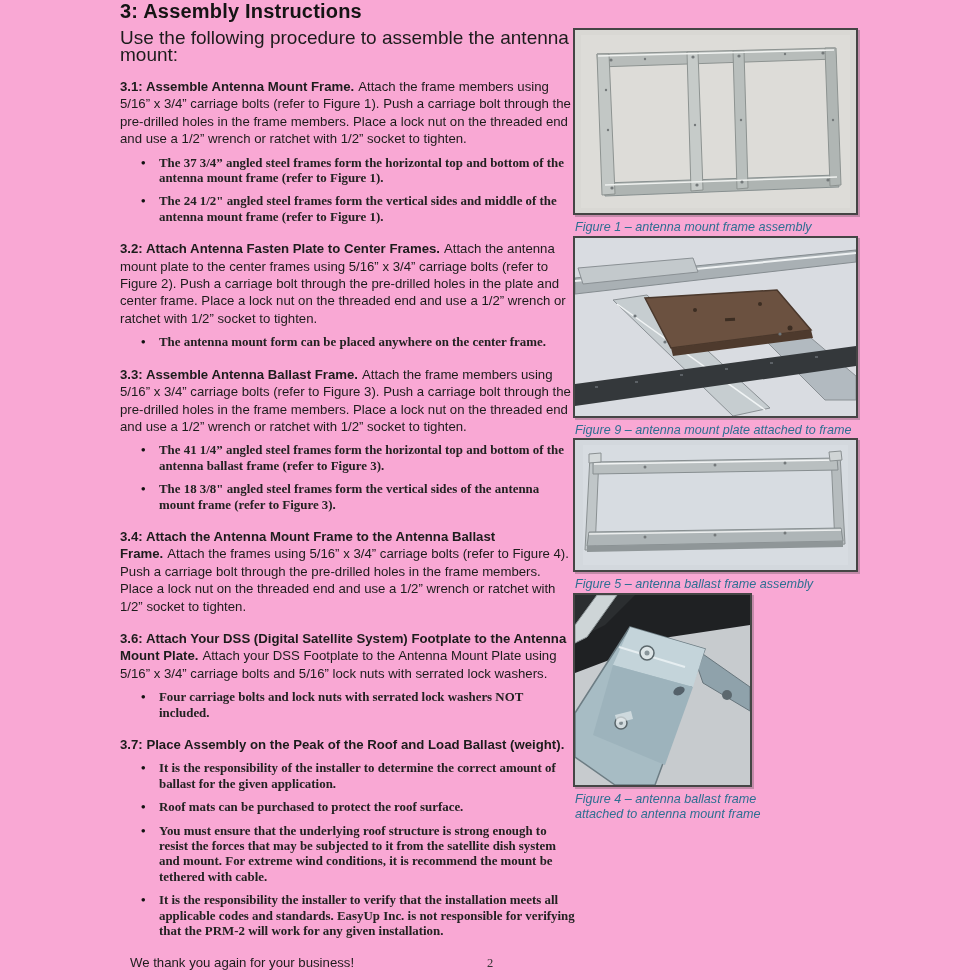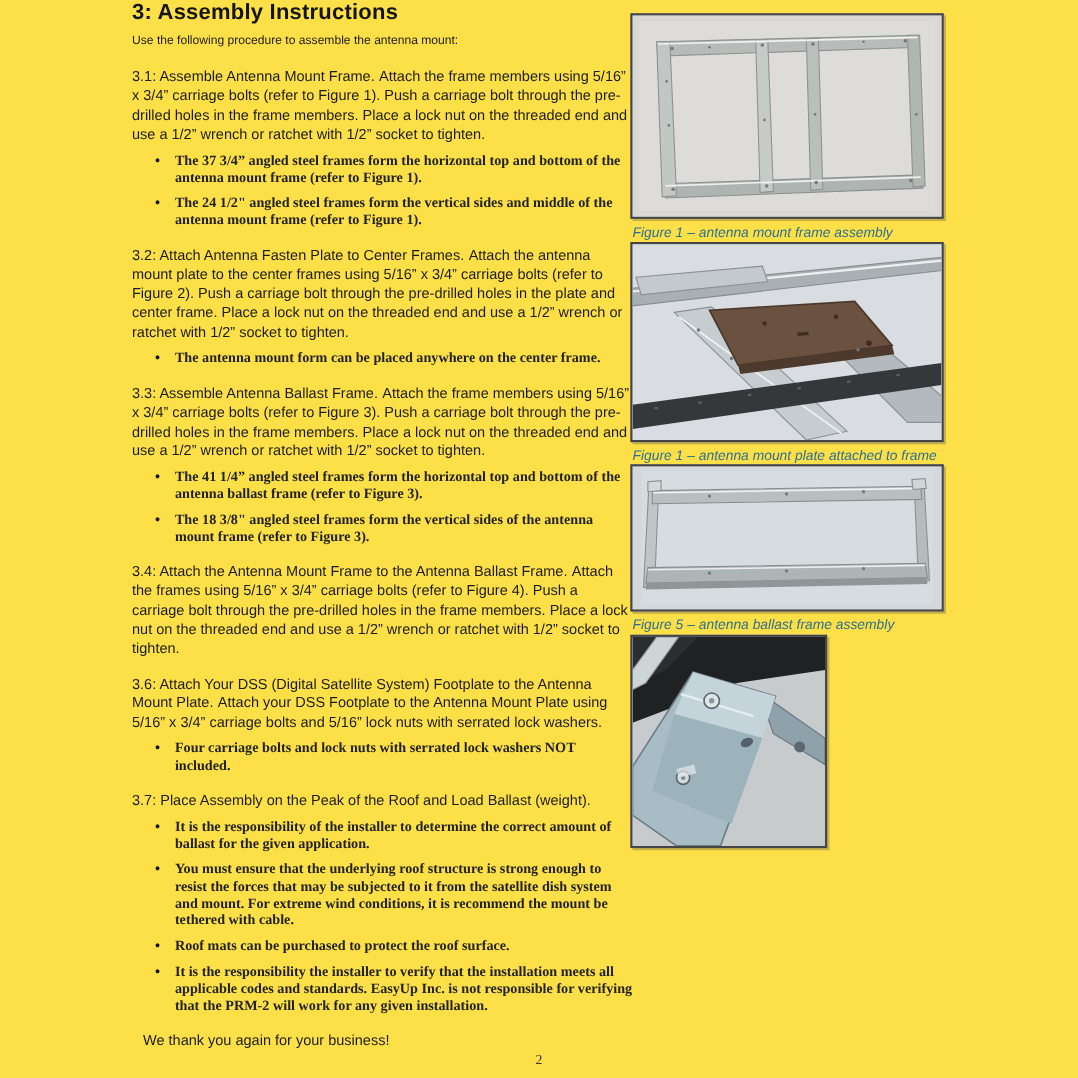--- a/index.html
+++ b/index.html
@@ -1,30 +1,30 @@
 <!DOCTYPE html>
 <html><head>
 <meta charset="utf-8">
 <style>
   html,body{margin:0;padding:0;background:#ffffff;}
   .page{
-    position:relative;width:980px;height:980px;background:#fde047;
+    position:relative;width:980px;height:980px;background:#f9a8d4;
     font-family:"Liberation Sans",sans-serif;color:#1c1c1c;overflow:hidden;
   }
   .left-col{position:absolute;left:120px;top:0;width:456px;}
   h1.title{font-size:20px;font-weight:700;margin:0;color:#141414;letter-spacing:.2px;}
-  .intro{font-size:11px;margin:6px 0 0;line-height:17px;}
+  .intro{font-size:19px;margin:6px 0 0;line-height:17px;}
   .para{font-size:13.2px;line-height:17.4px;margin:15px 0 0;}
-  .para .h{font-weight:400;margin-right:4px;}
+  .para .h{font-weight:700;margin-right:4px;}
   .bullets{margin:7px 0 0;padding:0 0 0 39px;list-style:none;
     font-family:"Liberation Serif",serif;font-size:12.9px;line-height:15.4px;color:#222;font-weight:bold;}
   .bullets li{position:relative;margin-top:8px;}
   .bullets li::before{content:"\2022";position:absolute;left:-18px;top:-1px;font-size:13px;color:#111;}
   .closing{font-size:13.2px;margin:16px 0 0 10px;}
-  .right-col{position:absolute;left:573px;top:12px;width:285px;}
+  .right-col{position:absolute;left:573px;top:28px;width:285px;}
   figure.fig{margin:0;}
   .fig2m{margin-top:21px;} .fig3m{margin-top:22px;} .fig4m{margin-top:22px;}
   .photo{border:2px solid #454545;box-shadow:2px 2px 0 rgba(70,70,70,.30);
     overflow:hidden;background:#d8d8d5;box-sizing:border-box;width:285px;}
   .photo svg{display:block;}
   .ph1{height:187px;} .ph2{height:182px;} .ph3{height:134px;}
   .ph4{height:194px;width:179px;}
   .cap{font-style:italic;color:#2e6f92;font-size:12.6px;line-height:15.5px;margin:5px 0 0 2px;}
   .cap4{width:200px;}
   .page-num{position:absolute;left:0;right:0;top:956px;text-align:center;
@@ -60,22 +60,22 @@
 
 
     <p class="para"><b class="h">3.6: Attach Your DSS (Digital Satellite System) Footplate to the Antenna Mount Plate.</b><span>Attach your DSS Footplate to the Antenna Mount Plate using 5/16” x 3/4” carriage bolts and 5/16” lock nuts with serrated lock washers.</span></p>
     <ul class="bullets">
       <li>Four carriage bolts and lock nuts with serrated lock washers NOT included.</li>
     </ul>
 
     <p class="para"><b class="h">3.7: Place Assembly on the Peak of the Roof and Load Ballast (weight).</b></p>
     <ul class="bullets">
       <li>It is the responsibility of the installer to determine the correct amount of ballast for the given application.</li>
+      <li>Roof mats can be purchased to protect the roof surface.</li>
       <li>You must ensure that the underlying roof structure is strong enough to resist the forces that may be subjected to it from the satellite dish system and mount. For extreme wind conditions, it is recommend the mount be tethered with cable.</li>
-      <li>Roof mats can be purchased to protect the roof surface.</li>
       <li>It is the responsibility the installer to verify that the installation meets all applicable codes and standards. EasyUp Inc. is not responsible for verifying that the PRM-2 will work for any given installation.</li>
     </ul>
 
     <p class="closing">We thank you again for your business!</p>
   </div>
 
   <div class="right-col">
 
     <figure class="fig">
       <div class="photo ph1">
@@ -151,21 +151,21 @@
           <g fill="#5c6166">
             <rect x="20" y="148" width="3" height="2"></rect>
               <rect x="60" y="143" width="3" height="2"></rect>
             <rect x="105" y="136" width="3" height="2"></rect>
               <rect x="150" y="130" width="3" height="2"></rect>
             <rect x="195" y="124" width="3" height="2"></rect>
               <rect x="240" y="118" width="3" height="2"></rect>
           </g>
         </svg>
       </div>
-      <figcaption class="cap">Figure 1 – antenna mount plate attached to frame</figcaption>
+      <figcaption class="cap">Figure 9 – antenna mount plate attached to frame</figcaption>
     </figure>
 
     <figure class="fig fig3m">
       <div class="photo ph3">
         <svg width="281" height="130" viewBox="0 0 281 130" xmlns="http://www.w3.org/2000/svg">
           <rect width="281" height="130" fill="#d3d8dd"></rect>
           <rect x="8" y="5" width="265" height="120" fill="#d7dce1"></rect>
 
           <polygon points="15,16 24,16 20,110 10,110" fill="#c0c6c8" stroke="#8a9092" stroke-width="1"></polygon>
           <polygon points="256,14 265,14 270,104 260,105" fill="#b6bcbe" stroke="#8a9092" stroke-width="1"></polygon>
@@ -212,18 +212,19 @@
           <line x1="44" y1="52" x2="110" y2="72" stroke="#e6eef1" stroke-width="2"></line>
 
           <circle cx="72" cy="58" r="7" fill="#dde5e7" stroke="#5a666b" stroke-width="1.5"></circle>
           <circle cx="72" cy="58" r="2.5" fill="#8a969b"></circle>
           <ellipse cx="104" cy="96" rx="6" ry="4" fill="#54616a" transform="rotate(-25 104 96)"></ellipse>
           <circle cx="46" cy="128" r="6" fill="#d2dbde" stroke="#5a666b" stroke-width="1.5"></circle>
           <circle cx="46" cy="128" r="2" fill="#7f8b90"></circle>
           <polygon points="40,120 56,116 58,124 42,128" fill="#e2e9eb" opacity="0.7"></polygon>
         </svg>
       </div>
+      <figcaption class="cap cap4">Figure 4 – antenna ballast frame attached to antenna mount frame</figcaption>
     </figure>
 
   </div>
 
   <div class="page-num">2</div>
 </div>
 
 </body></html>

